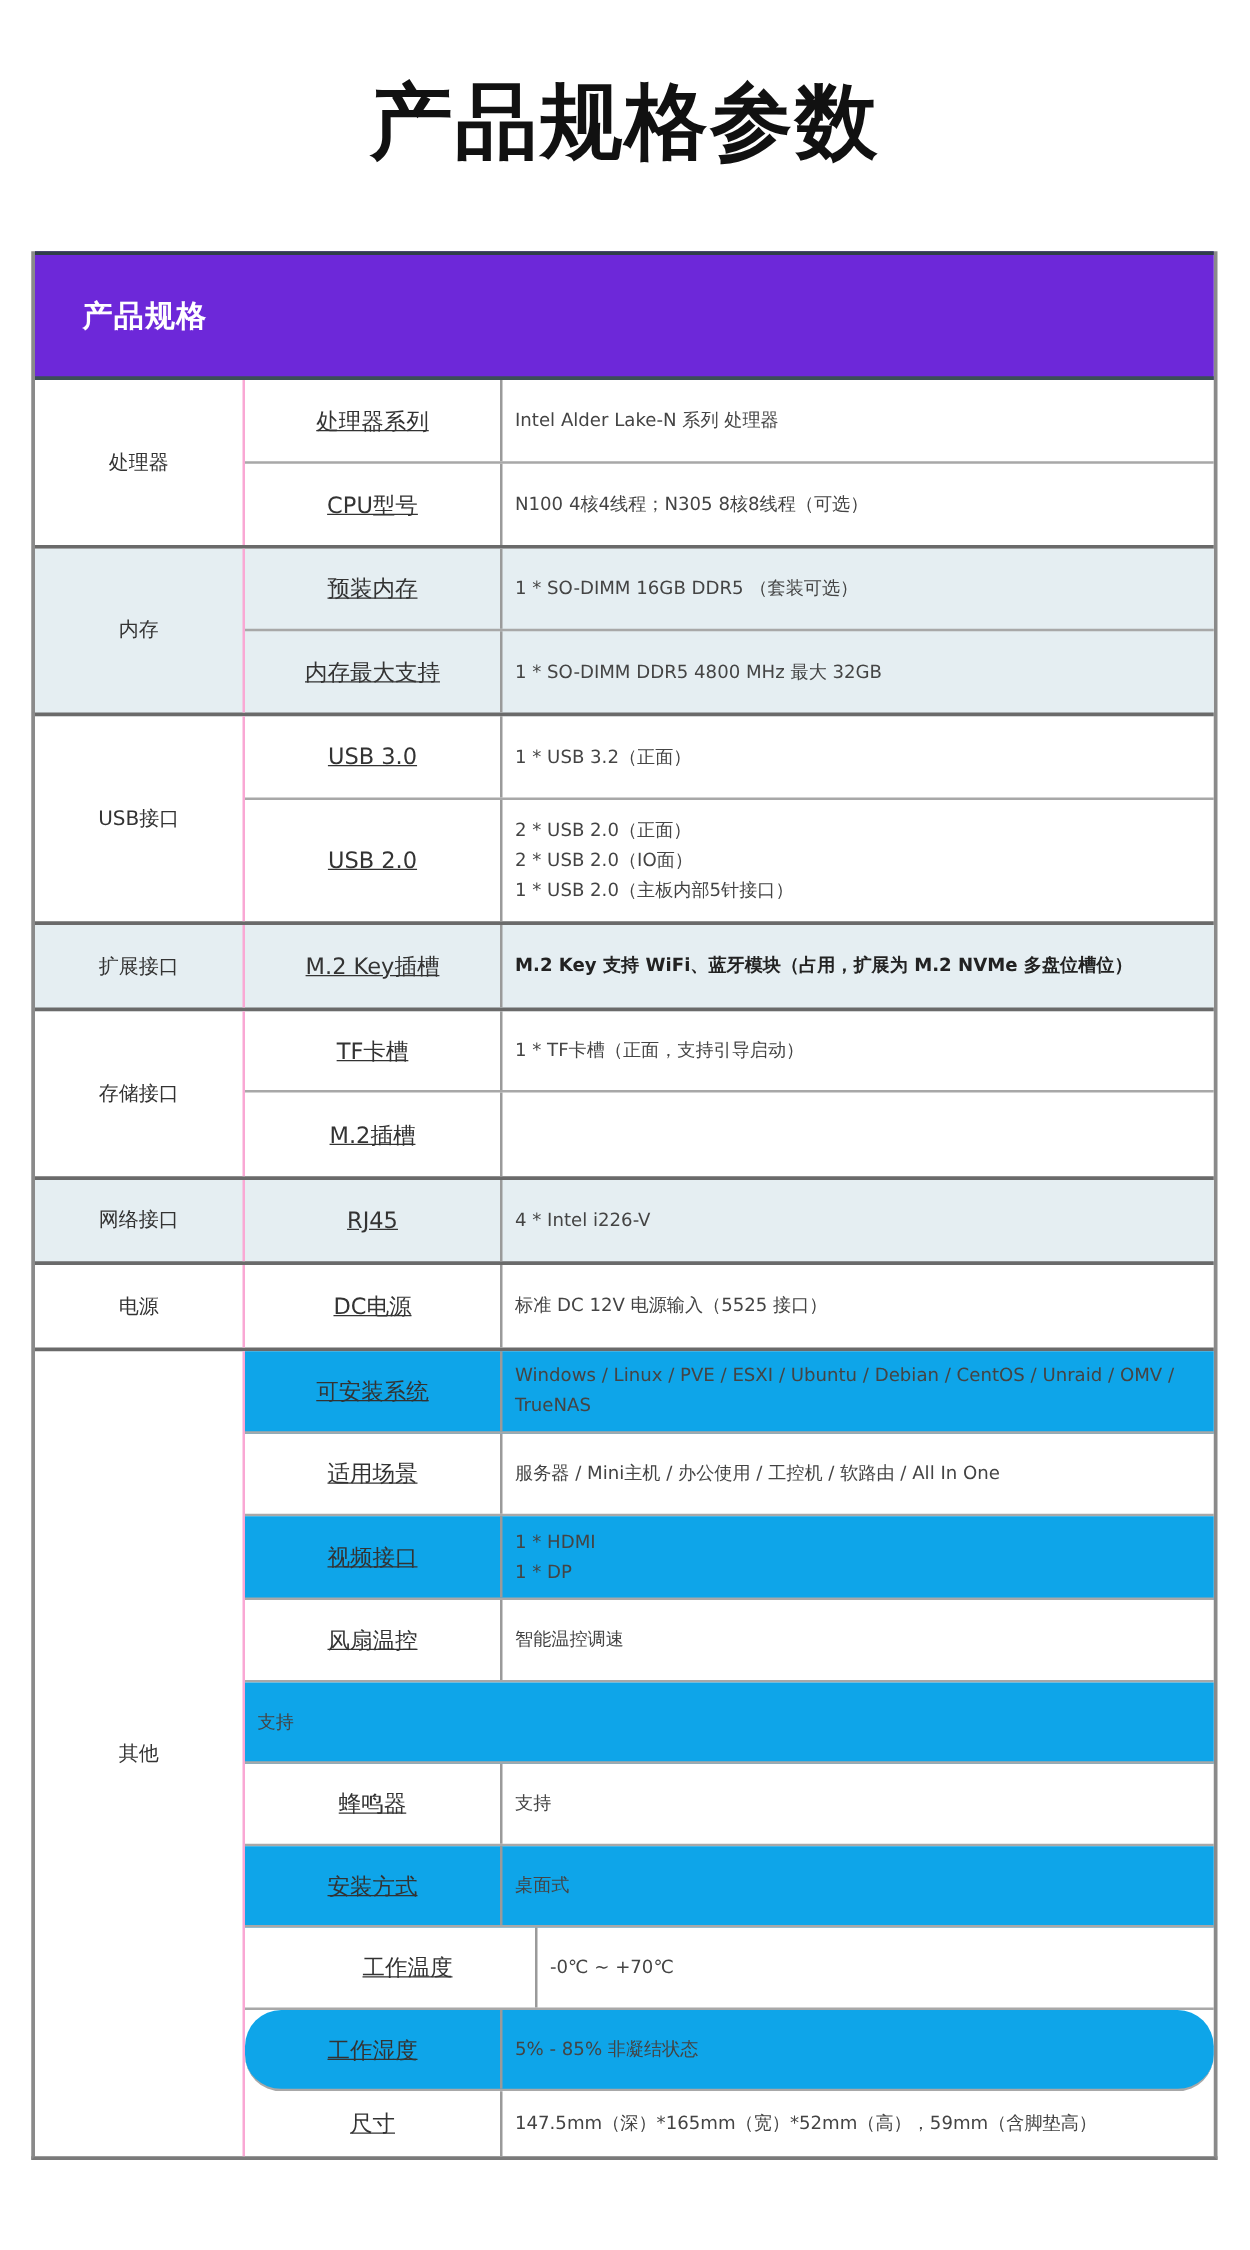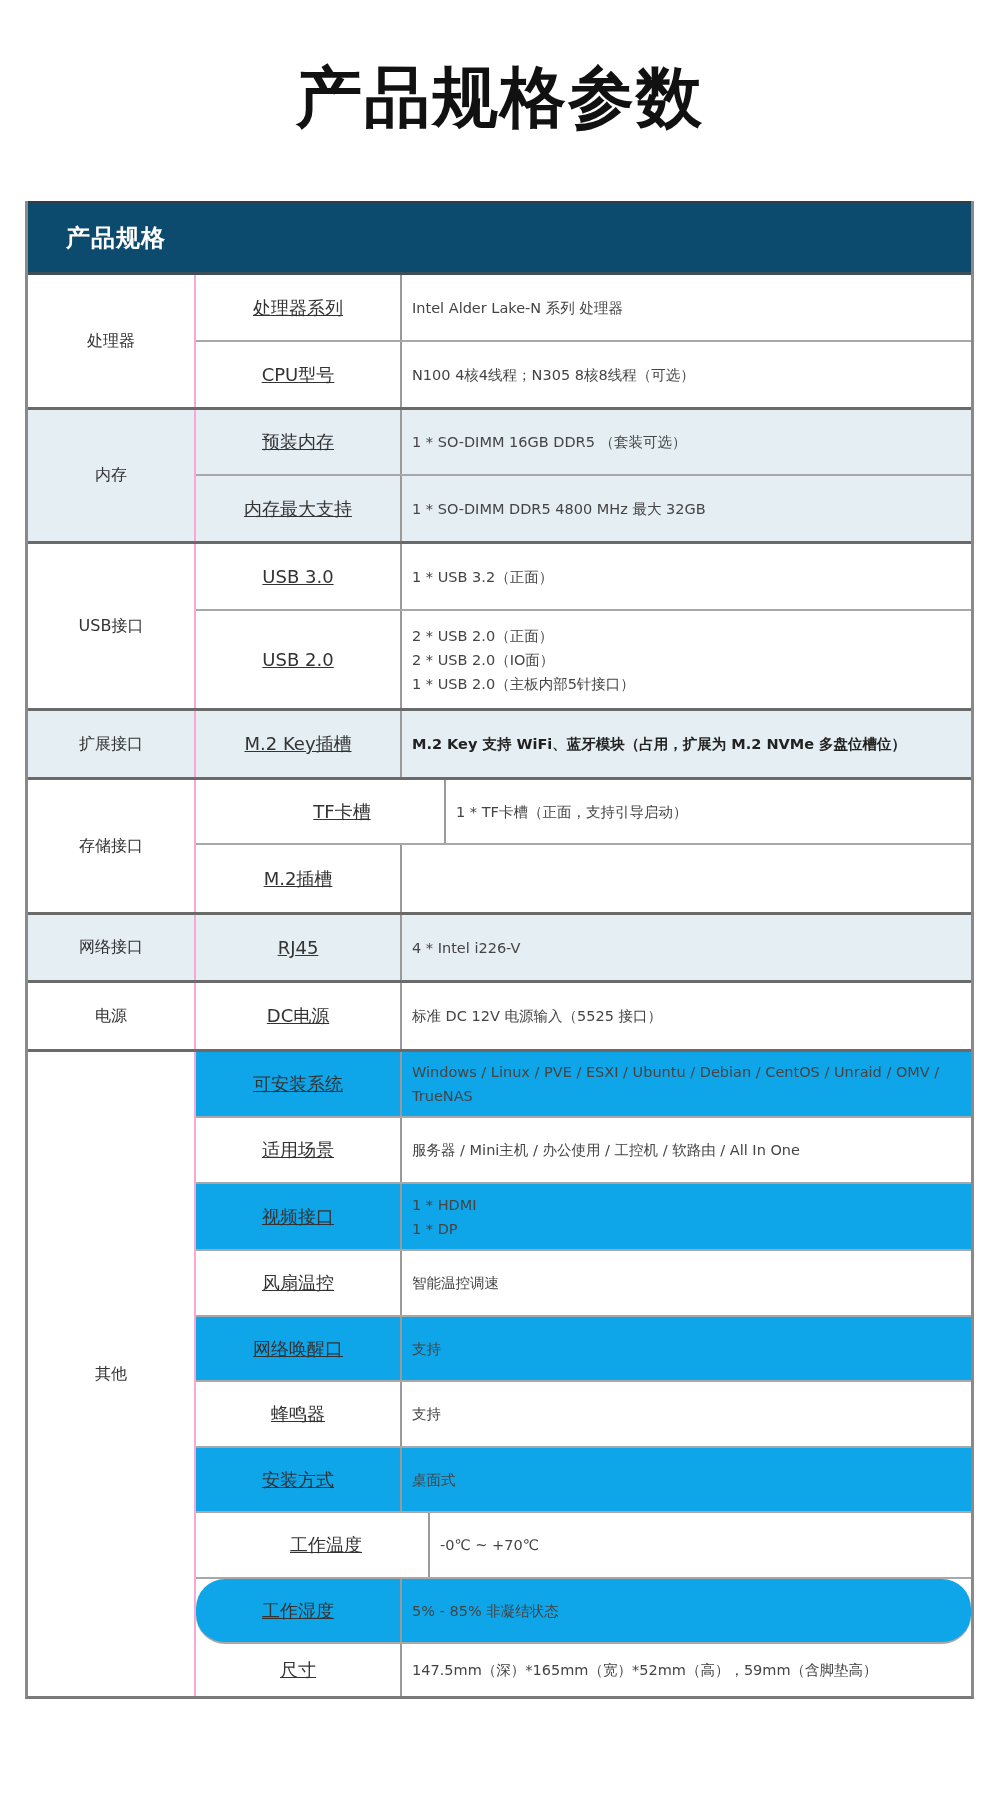--- a/index.html
+++ b/index.html
@@ -4,21 +4,21 @@
 <style>
   html, body { margin: 0; padding: 0; background: #ffffff; }
   body { width: 1000px; height: 1800px; position: relative; overflow: hidden;
          font-family: "DejaVu Sans", "Liberation Sans", sans-serif; color: #333; }
   .page-title { position: absolute; left: 0; top: 58px; width: 1000px; text-align: center;
                 font-size: 66px; font-weight: bold; color: #111; letter-spacing: 2px;
                 line-height: 80px; }
   .spec-table { position: absolute; left: 25px; top: 201px; width: 949px;
                 border-left: 3px solid #8a8a8a; border-right: 3px solid #8a8a8a;
                 border-bottom: 3px solid #7a7a7a; box-sizing: border-box; }
-  .table-header { height: 74px; background: #0c4a6e; border-top: 3px solid #2f3f48;
+  .table-header { height: 103px; background: #6d28d9; border-top: 3px solid #2f3f48;
                   border-bottom: 3px solid #3c4e58; box-sizing: border-box;
                   display: flex; align-items: center; padding-left: 38px; }
   .table-header span { color: #ffffff; font-size: 24px; font-weight: bold; letter-spacing: 1px; }
   .section { display: flex; border-bottom: 3px solid #6a6a6a; box-sizing: border-box; }
   .section:last-child { border-bottom: none; }
   .section.alt { background: #e5eef2; }
   .cat { width: 168px; flex: none; display: flex; align-items: center; justify-content: center;
          font-size: 16px; color: #333; border-right: 2px solid #f9a8d4; box-sizing: border-box; }
   .rows { flex: 1; display: flex; flex-direction: column; }
   .row { display: flex; border-bottom: 2px solid #a8a8a8; box-sizing: border-box; }
@@ -100,21 +100,21 @@
             <div class="key">M.2 Key插槽</div>
             <div class="val bold">
               <div>M.2 Key 支持 WiFi、蓝牙模块（占用，扩展为 M.2 NVMe 多盘位槽位）</div>
             </div>
           </div>
         </div>
       </div>
       <div class="section">
         <div class="cat">存储接口</div>
         <div class="rows">
-          <div class="row" style="height: 65px; padding-left: 44px;">
+          <div class="row" style="height: 65px;">
             <div class="key">TF卡槽</div>
             <div class="val">
               <div>1 * TF卡槽（正面，支持引导启动）</div>
             </div>
           </div>
           <div class="row" style="height: 67px;">
             <div class="key">M.2插槽</div>
           </div>
         </div>
       </div>
@@ -162,21 +162,20 @@
               <div>1 * DP</div>
             </div>
           </div>
           <div class="row" style="height: 66px;">
             <div class="key">风扇温控</div>
             <div class="val">
               <div>智能温控调速</div>
             </div>
           </div>
           <div class="row shade" style="height: 65px;">
-            <div class="key">网络唤醒口</div>
             <div class="val">
               <div>支持</div>
             </div>
           </div>
           <div class="row" style="height: 66px;">
             <div class="key">蜂鸣器</div>
             <div class="val">
               <div>支持</div>
             </div>
           </div>

